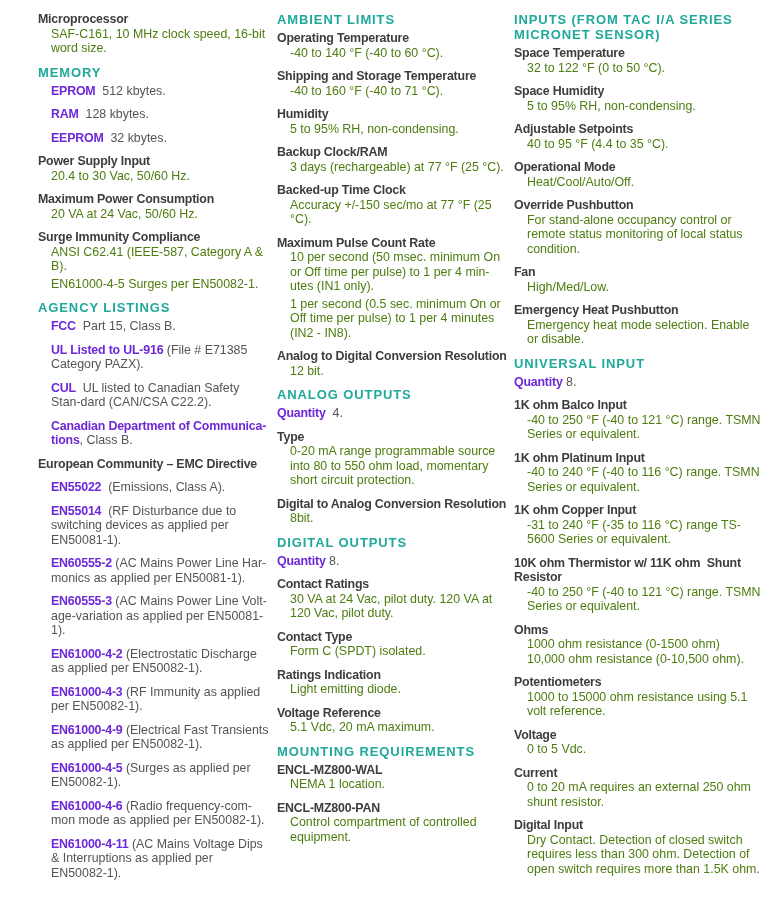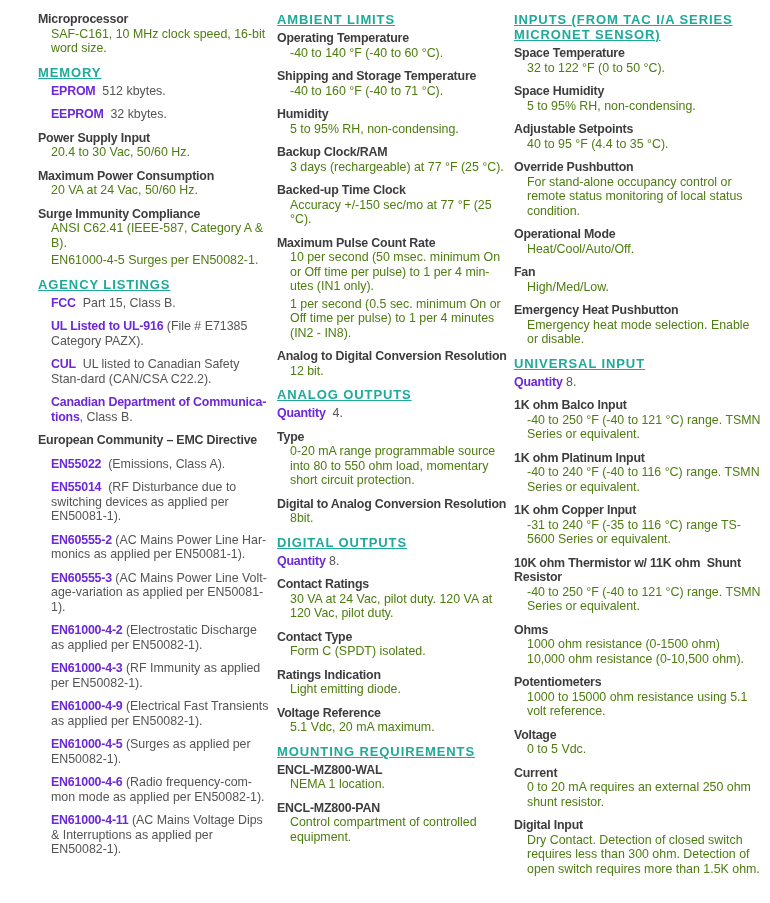--- a/index.html
+++ b/index.html
@@ -9,21 +9,21 @@
     font-size:12.4px;line-height:14.5px;color:#545456;
     -webkit-font-smoothing:antialiased;
   }
   .page{box-sizing:border-box;width:770px;height:903px;padding:12px 8px 0 38px;display:flex;overflow:hidden;background:#fff;}
   .col{box-sizing:border-box;}
   .col1{width:232px;margin-right:7px;}
   .col2{width:232px;margin-right:5px;}
   .col3{width:248px;}
   .sec{
     color:#1FA99A;font-weight:bold;font-size:13px;line-height:15px;
-    letter-spacing:0.9px;margin:2px 0 4px 0;text-decoration:underline;
+    letter-spacing:0.9px;margin:2px 0 4px 0;
   }
   .sec:first-child{margin-top:0;}
   .item{margin:0 0 9px 0;}
   .lbl{margin:0;font-weight:bold;color:#3D3C3E;letter-spacing:-0.2px;white-space:pre-wrap;}
   .bodyp{margin:0 0 0 13px;color:#4d7c0f;white-space:pre-wrap;}
   .bodyp + .bodyp{margin-top:3px;}
   .inline{margin:0 0 9px 0;color:#545456;white-space:pre-wrap;}
   .inline b{color:#6d28d9;letter-spacing:-0.2px;}
   .ind{margin-left:13px;}
 </style>
@@ -32,20 +32,21 @@
 
 <div class="page">
 
   <div class="col col1">
     <div class="item">
       <p class="lbl">Microprocessor</p>
       <p class="bodyp">SAF-C161, 10 MHz clock speed, 16-bit word size.</p>
     </div>
     <h2 class="sec">MEMORY</h2>
     <p class="item inline ind"><b>EPROM</b><span>  512 kbytes.</span></p>
+    <p class="item inline ind"><b>RAM</b><span>  128 kbytes.</span></p>
     <p class="item inline ind"><b>EEPROM</b><span>  32 kbytes.</span></p>
     <div class="item">
       <p class="lbl">Power Supply Input</p>
       <p class="bodyp">20.4 to 30 Vac, 50/60 Hz.</p>
     </div>
     <div class="item">
       <p class="lbl">Maximum Power Consumption</p>
       <p class="bodyp">20 VA at 24 Vac, 50/60 Hz.</p>
     </div>
     <div class="item">
@@ -151,26 +152,26 @@
     </div>
     <div class="item">
       <p class="lbl">Space Humidity</p>
       <p class="bodyp">5 to 95% RH, non-condensing.</p>
     </div>
     <div class="item">
       <p class="lbl">Adjustable Setpoints</p>
       <p class="bodyp">40 to 95 °F (4.4 to 35 °C).</p>
     </div>
     <div class="item">
+      <p class="lbl">Operational Mode</p>
+      <p class="bodyp">Heat/Cool/Auto/Off.</p>
+    </div>
+    <div class="item">
       <p class="lbl">Override Pushbutton</p>
       <p class="bodyp">For stand-alone occupancy control or remote status monitoring of local status condition.</p>
-    </div>
-    <div class="item">
-      <p class="lbl">Operational Mode</p>
-      <p class="bodyp">Heat/Cool/Auto/Off.</p>
     </div>
     <div class="item">
       <p class="lbl">Fan</p>
       <p class="bodyp">High/Med/Low.</p>
     </div>
     <div class="item">
       <p class="lbl">Emergency Heat Pushbutton</p>
       <p class="bodyp">Emergency heat mode selection. Enable or disable.</p>
     </div>
     <h2 class="sec">UNIVERSAL INPUT</h2>

